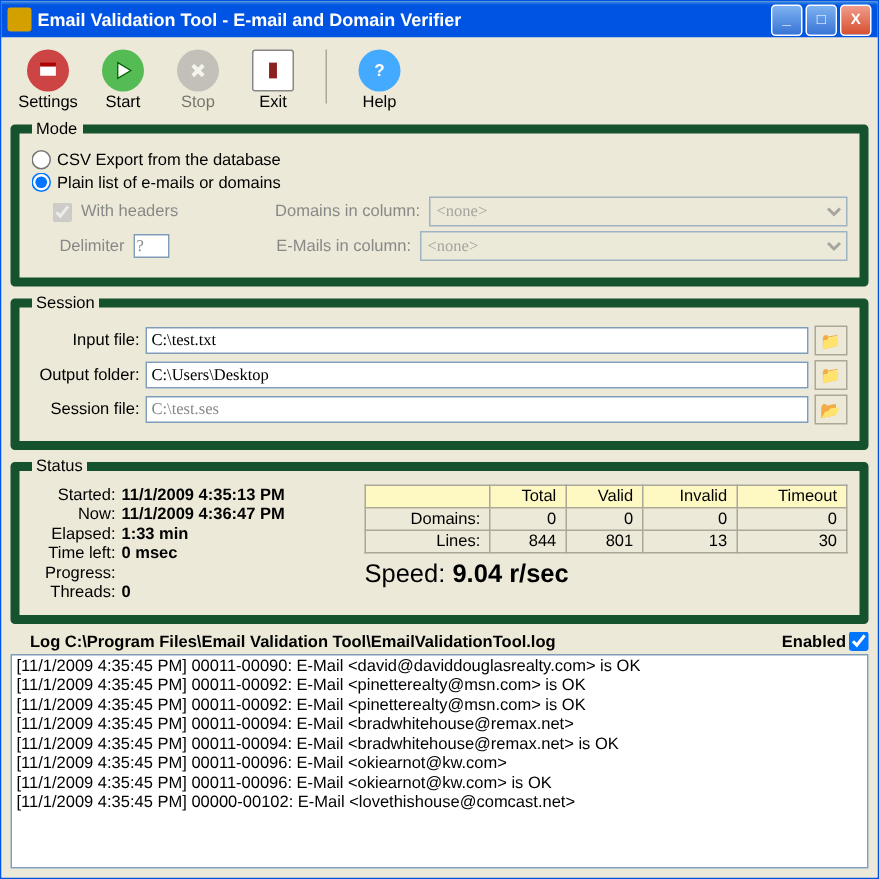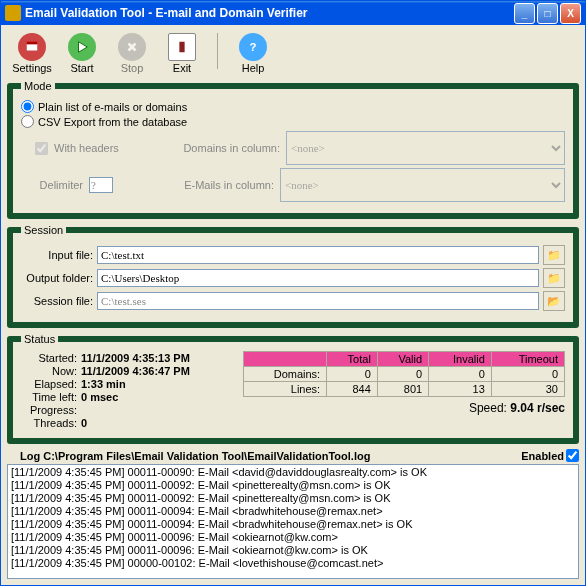--- a/index.html
+++ b/index.html
@@ -25,38 +25,38 @@
 .ic svg { width: 14px; height: 14px; }
 .sep { width: 1px; height: 36px; background: #aca899; margin: 0 6px; }
 fieldset { border: 6px solid #14532d; border-radius: 3px; margin-bottom: 5px; padding: 6px 8px 8px 8px; }
 legend { font-size: 11px; padding: 0 3px; }
 .radio-row { display: flex; align-items: center; margin: 2px 0; }
 .radio-row input { margin-right: 4px; }
 .csv-opts { margin-left: 14px; margin-top: 3px; }
 .csv-row { display: flex; align-items: center; margin: 3px 0; gap: 6px; }
 .csv-row .lbl-r { color: #888; text-align: right; }
 .csv-row input[type=text] { width: 24px; border: 1px solid #7f9db9; padding: 1px; background: #fff; font-family: Tahoma; font-size: 11px; }
-.csv-row select { flex: 1; border: 1px solid #7f9db9; background: #ece9d8; color: #888; font-family: Tahoma; font-size: 11px; height: 34px; }
+.csv-row select { flex: 1; border: 1px solid #7f9db9; background: #ece9d8; color: #888; font-family: Tahoma; font-size: 11px; height: 20px; }
 .csv-row .disabled { color: #888; }
 .sess-row { display: flex; align-items: center; margin: 3px 0; gap: 4px; }
 .sess-row .lbl { width: 72px; text-align: right; }
 .sess-row input { flex: 1; border: 1px solid #7f9db9; padding: 2px 3px; font-family: Tahoma; font-size: 11px; background: #fff; }
 .sess-row input.ro { color: #888; }
 .iconbtn { width: 22px; height: 20px; border: 1px solid #aca899; background: #ece9d8; display: flex; align-items: center; justify-content: center; cursor: pointer; }
 .status-grid { display: flex; gap: 12px; }
 .status-left { flex: 0 0 210px; }
 .status-left .srow { display: flex; margin: 1px 0; }
 .status-left .slbl { width: 56px; text-align: right; margin-right: 4px; }
 .status-left .sval { font-weight: bold; }
 .status-right { flex: 1; }
 .stat-table { width: 100%; border-collapse: collapse; }
 .stat-table th, .stat-table td { border: 1px solid #aca899; padding: 1px 6px; text-align: right; font-size: 11px; font-weight: normal; }
-.stat-table th { background: #ec4899; }
+.stat-table th { background: #fef9c3; }
 .stat-table td:first-child, .stat-table th:first-child { text-align: right; }
-.speed-row { text-align: right; margin-top: 4px; font-size: 12px; }
+.speed-row { margin-top: 4px; font-size: 17px; }
 .speed-row .v { font-weight: bold; }
 .log-sec { flex: 1; display: flex; flex-direction: column; min-height: 0; }
 .log-hdr { display: flex; align-items: center; font-size: 11px; padding: 0 0 2px 13px; }
 .log-hdr .lp { font-weight: bold; flex: 1; }
 .log-hdr .en { font-weight: bold; margin-right: 2px; }
 .log-box { flex: 1; border: 1px solid #7f9db9; background: #fff; overflow-y: scroll; padding: 1px 3px; font-size: 11px; line-height: 13px; }
 .log-box div { white-space: nowrap; }
 </style>
 </head>
 <body>
@@ -112,26 +112,26 @@
               <text x="8" y="12" text-anchor="middle" fill="#fff" font-size="13" font-weight="bold">?</text>
             </svg>
           </div>
         <div class="lbl">Help</div>
       </div>
     </div>
 
     <fieldset>
       <legend>Mode</legend>
       <div class="radio-row">
+        <input type="radio" style="">
+        <span>CSV Export from the database</span>
+      </div>
+      <div class="radio-row">
         <input type="radio" checked="" style="">
         <span>Plain list of e-mails or domains</span>
-      </div>
-      <div class="radio-row">
-        <input type="radio" style="">
-        <span>CSV Export from the database</span>
       </div>
       <div class="csv-opts">
         <div class="csv-row">
           <input type="checkbox" checked="" disabled="" style="">
           <span class="disabled" style="width:80px">With headers</span>
           <span class="lbl-r disabled" style="width:140px">Domains in column:</span>
           <select disabled=""><option>&lt;none&gt;</option></select>
         </div>
         <div class="csv-row">
           <span class="disabled" style="width:48px;text-align:right">Delimiter</span>

